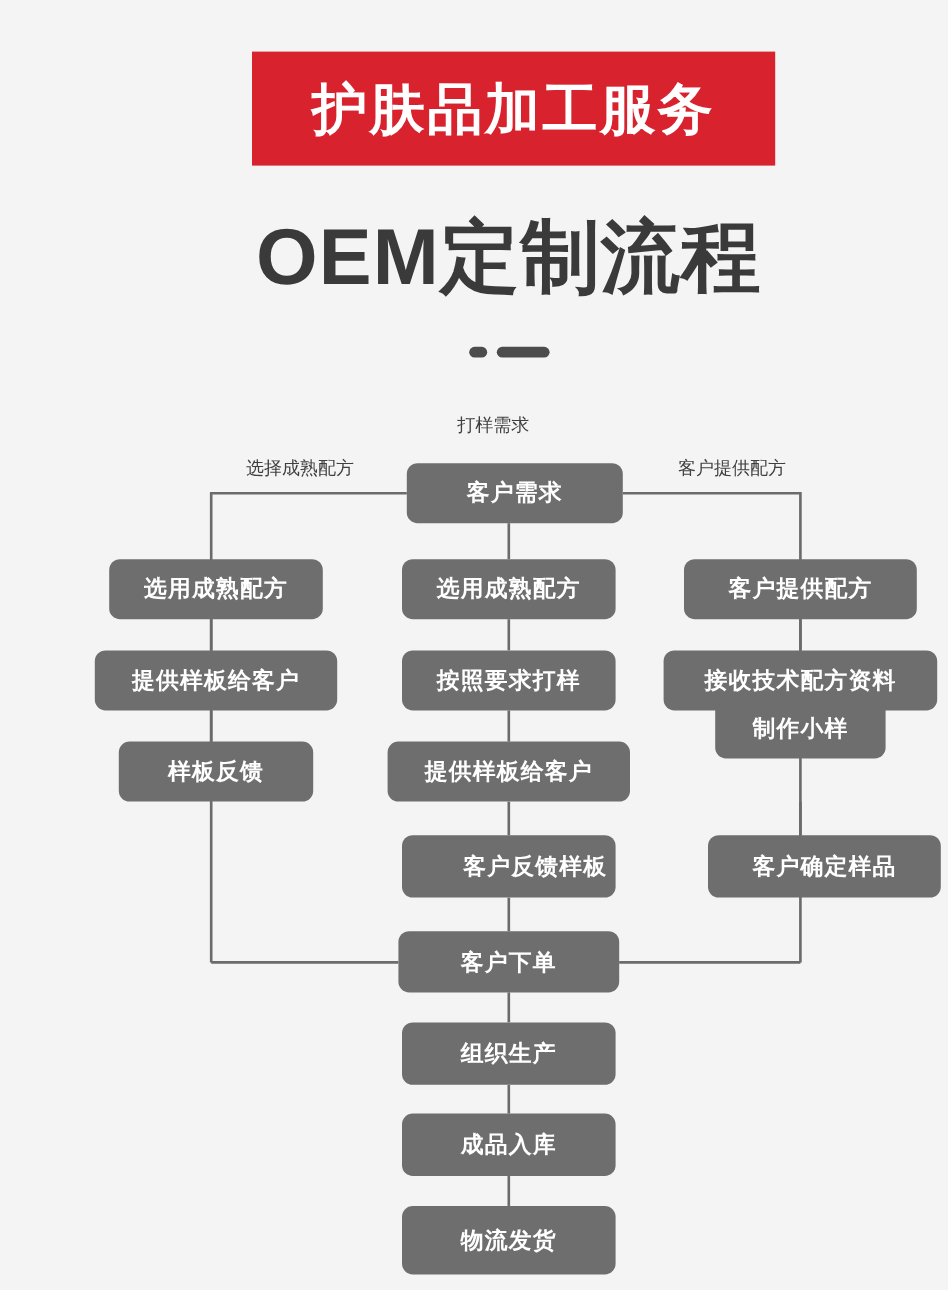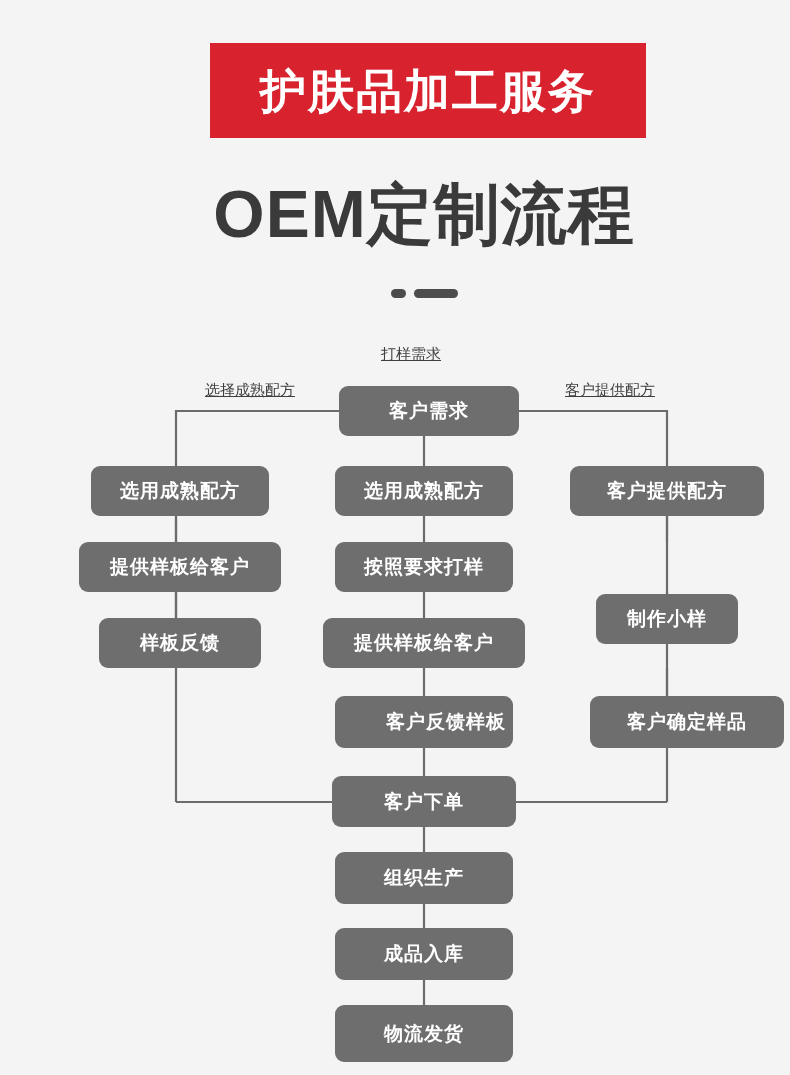--- a/index.html
+++ b/index.html
@@ -50,21 +50,20 @@
     white-space:nowrap;
     box-sizing:border-box;
     z-index:3;
   }
   .edge-label{
     position:absolute;
     color:#3f3f3f;
     font-size:15px;
     white-space:nowrap;
     z-index:4;
-    text-decoration:underline;
   }
 </style>
 </head>
 <body>
 
 <div class="page">
 
   <div class="banner">
     <span class="banner-text">护肤品加工服务</span>
   </div>
@@ -116,21 +115,22 @@
     <div class="node" style="left:62px;top:466px;width:178px;height:50px;">选用成熟配方</div>
     <div class="node" style="left:50px;top:542px;width:202px;height:50px;">提供样板给客户</div>
     <div class="node" style="left:70px;top:618px;width:162px;height:50px;">样板反馈</div>
 
     <div class="node" style="left:306px;top:466px;width:178px;height:50px;">选用成熟配方</div>
     <div class="node" style="left:306px;top:542px;width:178px;height:50px;">按照要求打样</div>
     <div class="node" style="left:294px;top:618px;width:202px;height:50px;">提供样板给客户</div>
     <div class="node" style="left:306px;top:696px;width:178px;height:52px;padding-left:44px;">客户反馈样板</div>
 
     <div class="node" style="left:541px;top:466px;width:194px;height:50px;">客户提供配方</div>
-    <div class="node" style="left:567px;top:594px;width:142px;height:50px;">制作小样</div>
+    <div class="node" style="left:524px;top:542px;width:228px;height:50px;">接收技术配方资料</div>
+    <div class="node" style="left:567px;top:582px;width:142px;height:50px;">制作小样</div>
     <div class="node" style="left:561px;top:696px;width:194px;height:52px;">客户确定样品</div>
 
     <div class="node" style="left:303px;top:776px;width:184px;height:51px;">客户下单</div>
 
     <div class="node" style="left:306px;top:852px;width:178px;height:52px;">组织生产</div>
     <div class="node" style="left:306px;top:928px;width:178px;height:52px;">成品入库</div>
     <div class="node" style="left:306px;top:1005px;width:178px;height:57px;">物流发货</div>
 
   </div>
 </div>

